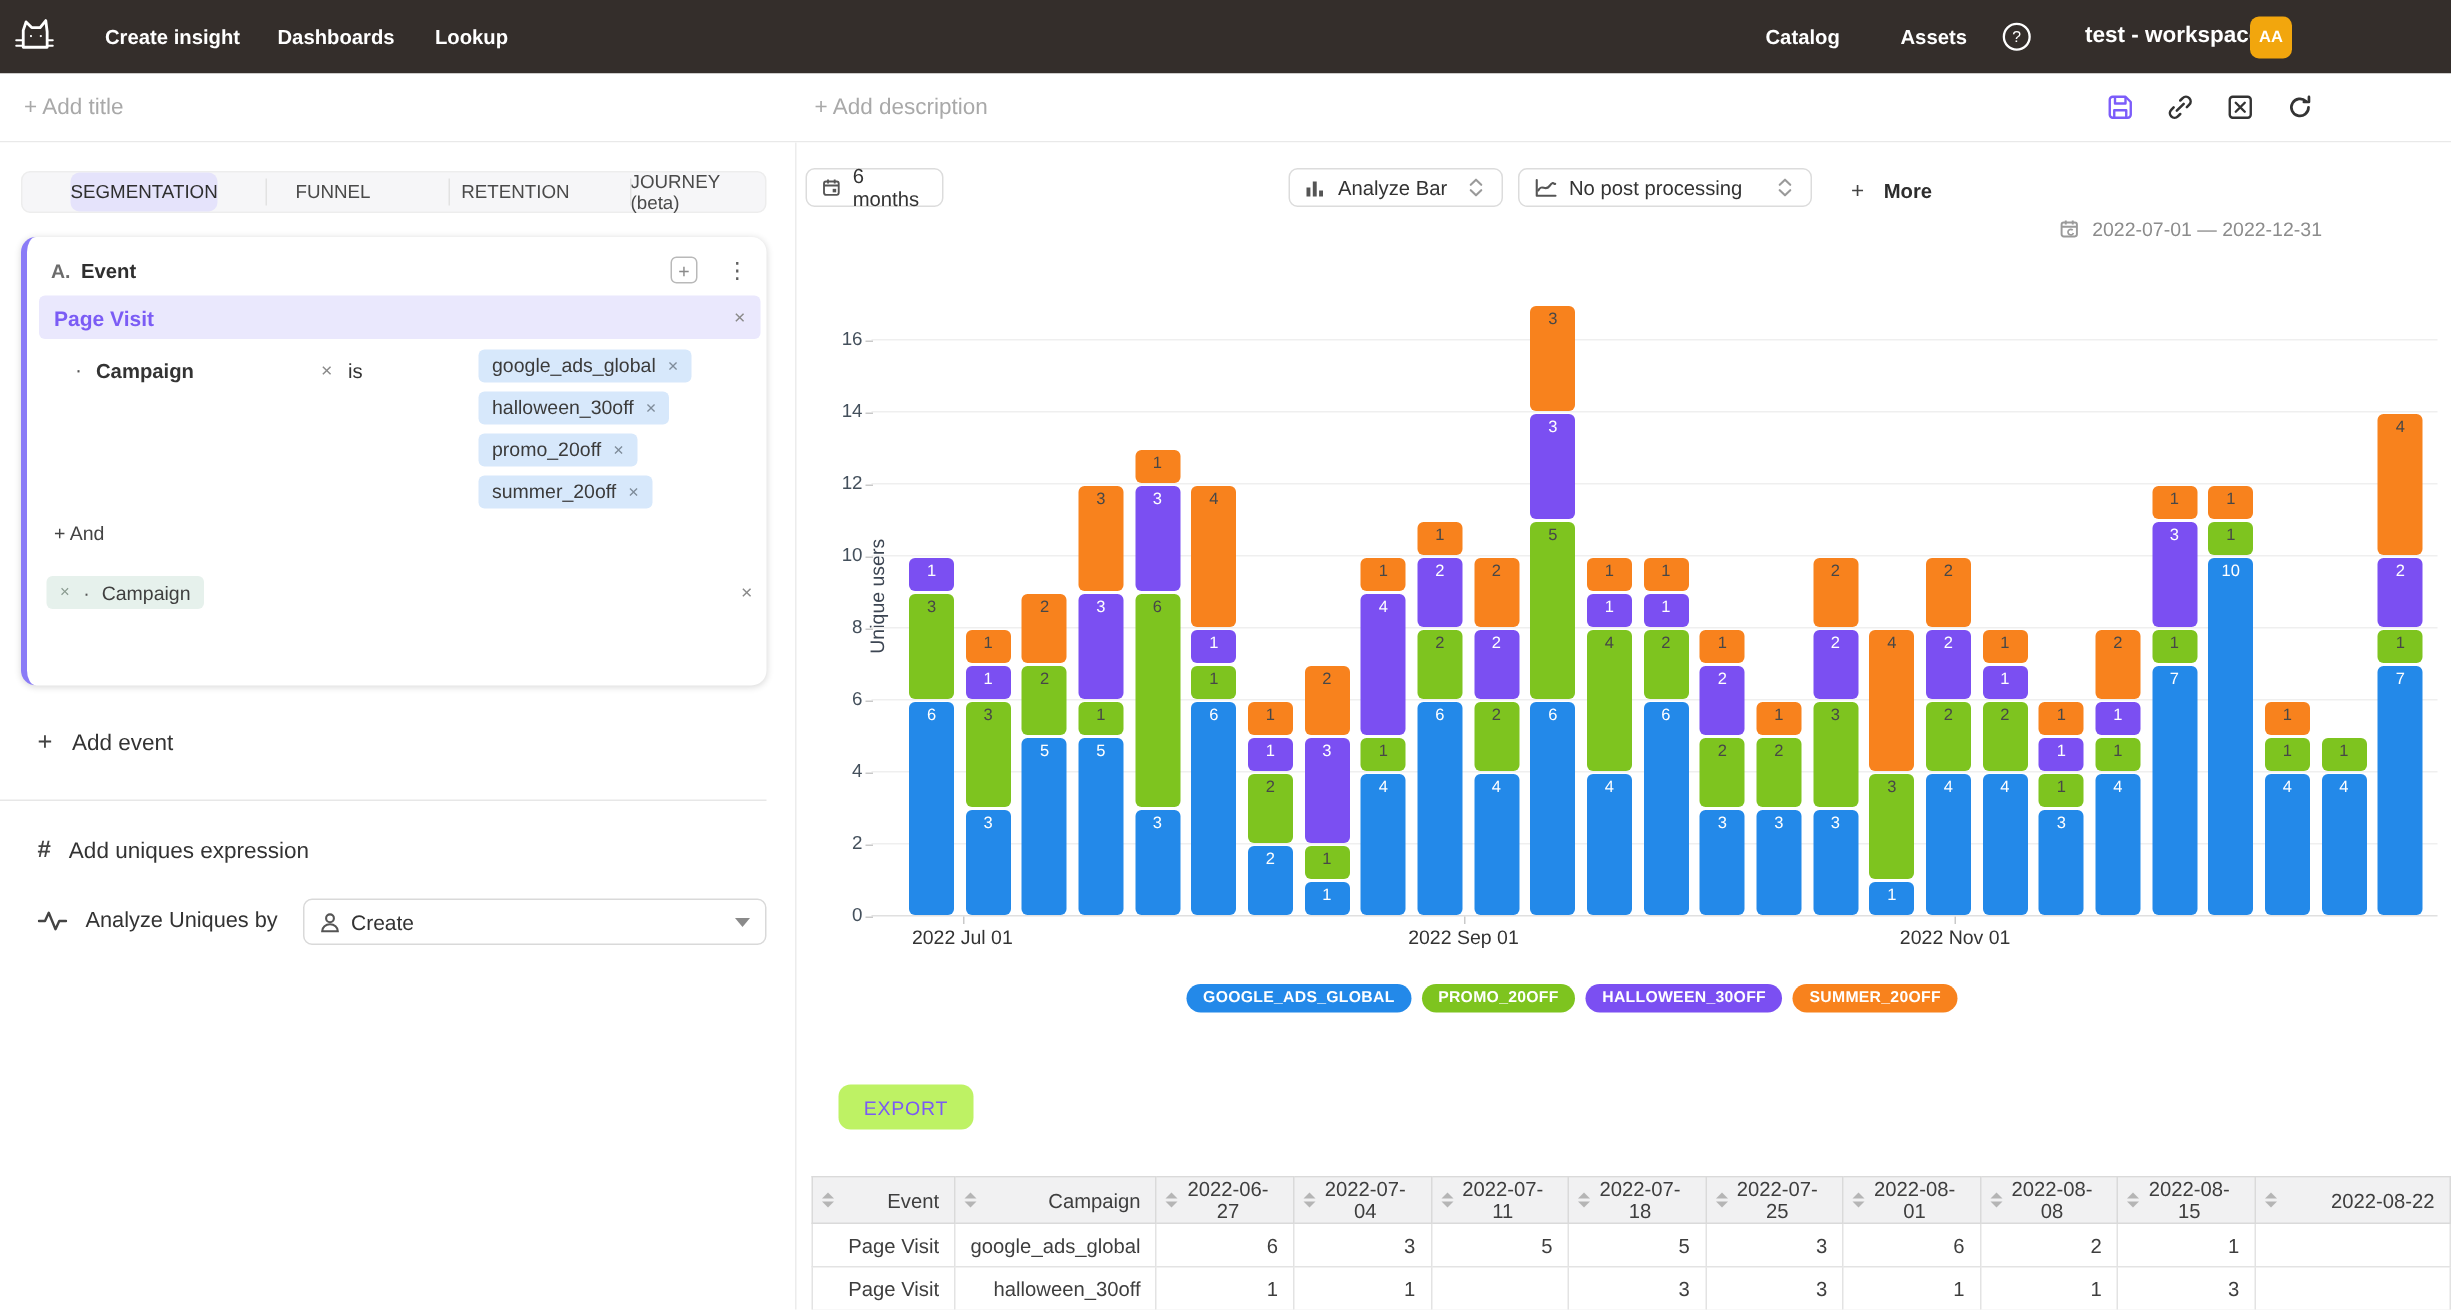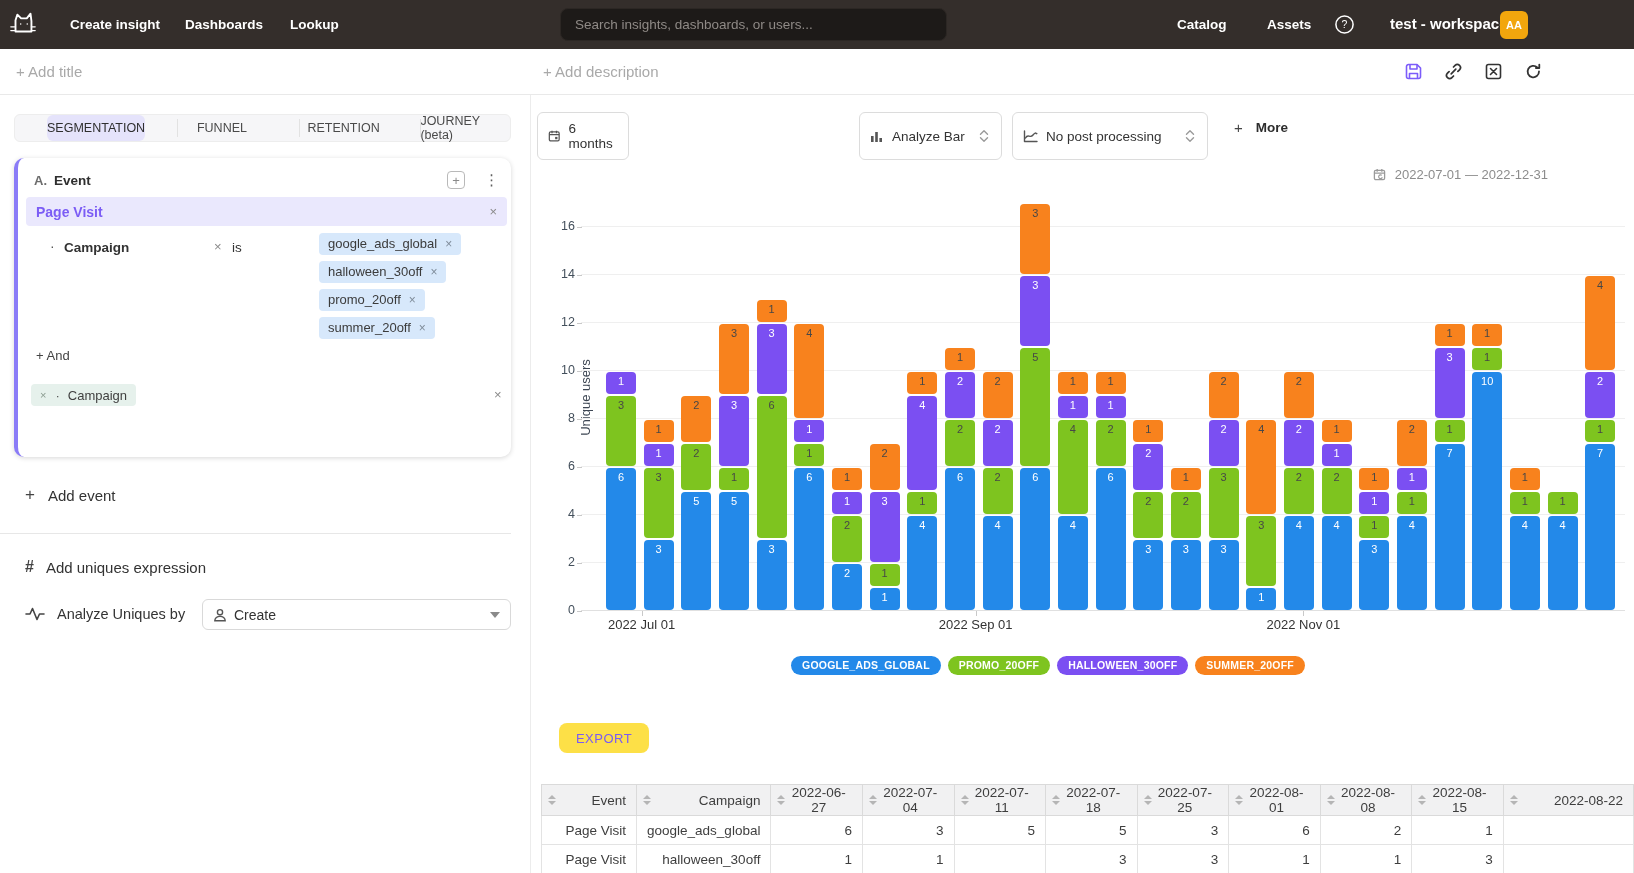--- a/index.html
+++ b/index.html
@@ -78,48 +78,48 @@
   .hash-glyph { font-size:16px; font-weight:bold; color:#444; }
   .analyze-row { position:absolute; left:25px; top:511px; display:flex; align-items:center; }
   .analyze-label { font-size:14.5px; color:#333; margin-left:12px; }
   .analyze-select { position:absolute; left:177px; top:-7px; width:309px; height:31px; border:1px solid #d9d9d9;
     border-radius:6px; background:#fff; display:flex; align-items:center; padding:0 10px; gap:7px;
     font-size:14px; color:#333; cursor:pointer; }
   .caret-down { width:0; height:0; border-left:5px solid transparent; border-right:5px solid transparent;
     border-top:6px solid #8a8a8a; margin-left:auto; }
 
   
-  .ctrl { position:absolute; top:17px; height:48px; border:1px solid #dcdcdc; border-radius:6px;
+  .ctrl { position:absolute; top:17px; height:26px; border:1px solid #dcdcdc; border-radius:6px;
     background:#fff; display:flex; align-items:center; gap:8px; padding:0 10px; font-size:13.5px;
     color:#333; cursor:pointer; }
   .ctrl .spin { margin-left:auto; }
   .more-btn { position:absolute; left:703px; top:17px; height:31px; display:flex; align-items:center;
     gap:13px; font-size:13.5px; font-weight:bold; color:#2d2d2d; cursor:pointer; }
   .more-btn .plus-glyph { font-weight:normal; font-size:15px; }
-  .daterange { position:absolute; right:86px; top:72px; display:flex; align-items:center; gap:9px;
+  .daterange { position:absolute; right:86px; top:50px; display:flex; align-items:center; gap:9px;
     font-size:13px; color:#8c8c8c;padding-left:28px; }
 
   
   .ylabel { position:absolute; left:-1px; top:295px; transform:rotate(-90deg); transform-origin:center;
     font-size:13px; color:#3d4653; width:110px; text-align:center; }
   .chart-plot { position:absolute; left:50px; top:108px; width:1044px; height:408px; }
   .gridline { position:absolute; left:0; width:100%; height:1px; background:#efefef; }
   .baseline { position:absolute; left:0; bottom:0; width:100%; height:1px; background:#e0e0e0; }
   .ytick-label { position:absolute; width:44px; text-align:right; font-size:12.5px; color:#44505c; }
   .ytick-dash { position:absolute; width:5px; height:1px; background:#c9c9c9; }
   .bar { position:absolute; bottom:0; width:30px; height:100%; }
   .seg { position:absolute; width:30px; border-radius:4px; text-align:center; }
   .seg-label { font-size:11px; padding-top:3px; }
   .xtick-label { position:absolute; top:522px; transform:translateX(-50%); font-size:13px; color:#333; }
   .xtick-mark { position:absolute; top:516px; width:1px; height:5px; background:#c9c9c9; }
   .legend { position:absolute; left:0; top:561px; width:1034px; display:flex; justify-content:center; gap:7px; }
   .legend-pill { border-radius:10px; padding:3px 11px 4px 11px; font-size:10.5px; font-weight:bold;
     color:#fff; letter-spacing:.2px; cursor:pointer; }
 
-  .export-btn { position:absolute; left:28px; top:628px; width:90px; height:30px; background:#fde047;
+  .export-btn { position:absolute; left:28px; top:628px; width:90px; height:30px; background:#bef264;
     border:none; border-radius:8px; color:#7a5af5; font-size:13px; letter-spacing:.5px; cursor:pointer;
     font-family:"Liberation Sans", sans-serif; }
 
   
   .data-table { position:absolute; left:10px; top:689px; border-collapse:collapse; table-layout:fixed; }
   .data-table th { background:#f1f1f2; border:1px solid #dadada; height:29px; padding:0 10px 0 6px;
     font-weight:normal; font-size:13.5px; color:#3e3e3e; }
   .data-table th .th-inner { display:flex; align-items:center; }
   .data-table th .th-text { margin-left:auto; }
   .data-table td { border:1px solid #e3e3e3; border-top:none; height:29px; padding:0 10px;
@@ -135,21 +135,20 @@
 <div class="topnav">
   <svg class="logo" viewBox="0 0 32 32" fill="none" stroke="#ffffff" stroke-width="2" stroke-linejoin="round" stroke-linecap="round">
     <path d="M8 24 V12 L10 6 L14 10 H20 L24 5 L25 13 V24 Z"></path>
     <circle cx="13.5" cy="16" r="0.8" fill="#fff" stroke="none"></circle>
     <circle cx="20.5" cy="16" r="0.8" fill="#fff" stroke="none"></circle>
     <path d="M3 19 h4 M3 23 h4 M25 19 h4 M25 23 h4" stroke-width="1.4"></path>
   </svg>
   <span class="nav-item" style="left:70px">Create insight</span>
   <span class="nav-item" style="left:185px">Dashboards</span>
   <span class="nav-item" style="left:290px">Lookup</span>
-  <input class="searchbox" placeholder="Search insights, dashboards, or users..." style="">
   <span class="nav-item" style="left:1177px">Catalog</span>
   <span class="nav-item" style="left:1267px">Assets</span>
   <svg class="help-icon" viewBox="0 0 22 22" fill="none">
     <circle cx="11" cy="11" r="9" stroke="#fff" stroke-width="1.6"></circle>
     <text x="11" y="15" text-anchor="middle" fill="#fff" font-size="11" font-family="Liberation Sans, sans-serif">?</text>
   </svg>
   <span class="workspace">test - workspace</span>
   <div class="avatar">AA</div>
 </div>
 

